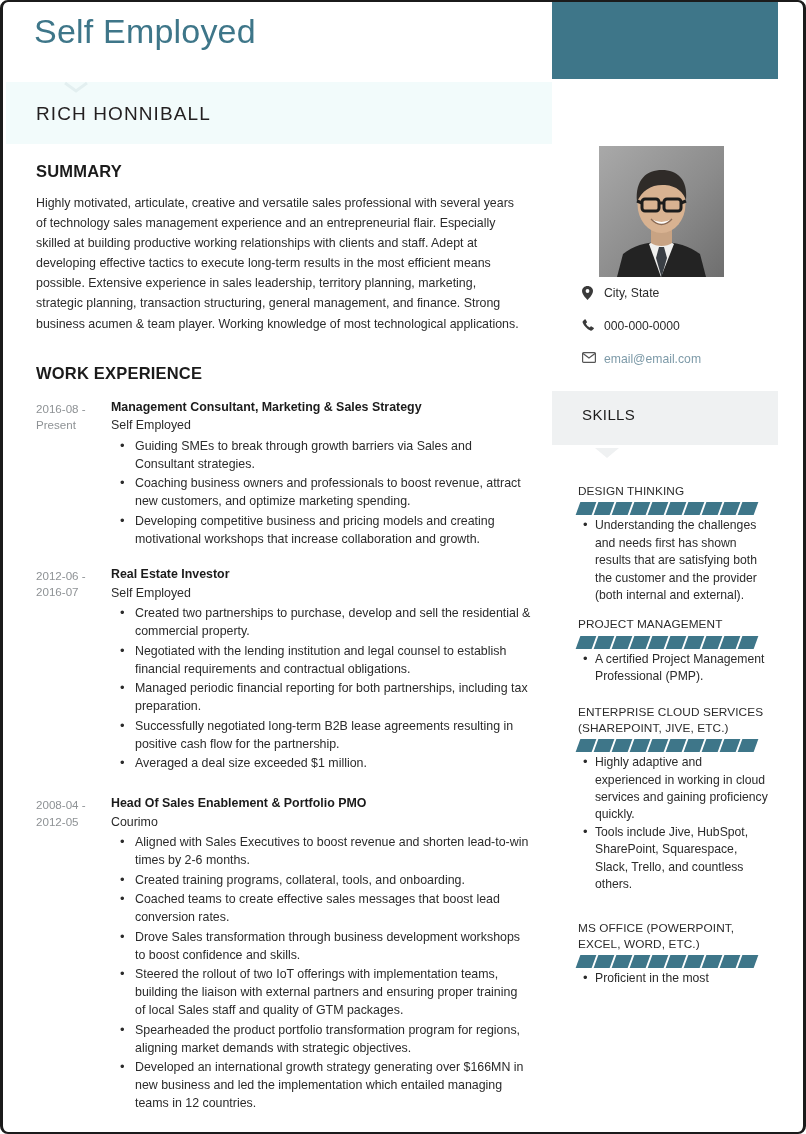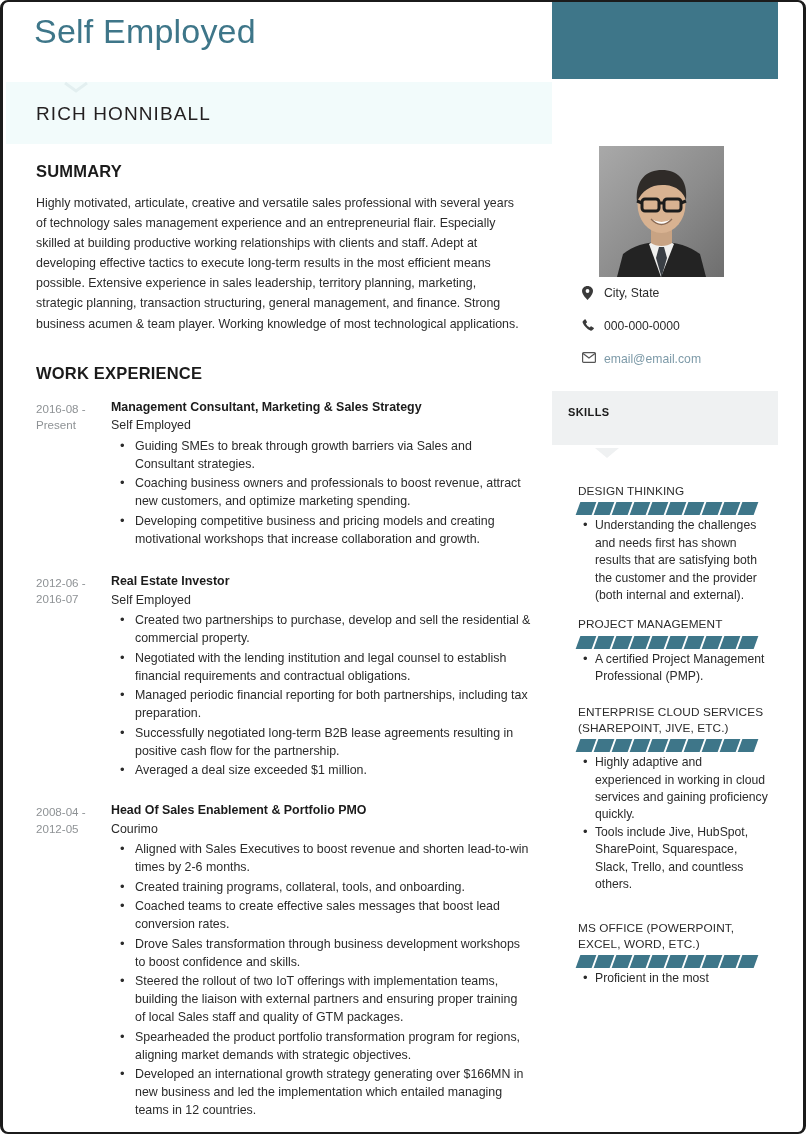--- a/index.html
+++ b/index.html
@@ -182,23 +182,23 @@
   .skills-band {
     position:absolute; left:0px; top:389px;
     width:226px; height:54px;
     background:#eff1f2;
   }
   .skills-chevron {
     position:absolute; left:43px; top:443px;
     width:24px; height:11px;
   }
   .skills-title {
-    position:absolute; left:16px; top:404px;
-    font-size:11px;
-    font-weight:700;
+    position:absolute; left:30px; top:404px;
+    font-size:15px;
+    font-weight:400;
     letter-spacing:.4px;
     color:#1b1b1b;
   }
 
   .skill-list {
     position:absolute; left:26px; top:463px;
     width:192px;
   }
   .skill { margin-bottom:12px; }
   .skill .sname {
@@ -269,21 +269,21 @@
         <div class="role">Management Consultant, Marketing &amp; Sales Strategy</div>
         <div class="employer">Self Employed</div>
         <ul>
           <li>Guiding SMEs to break through growth barriers via Sales and Consultant strategies.</li>
           <li>Coaching business owners and professionals to boost revenue, attract new customers, and optimize marketing spending.</li>
           <li>Developing competitive business and pricing models and creating motivational workshops that increase collaboration and growth.</li>
         </ul>
       </div>
     </div>
 
-    <div class="job" style="margin-top:24px;">
+    <div class="job" style="margin-top:17px;">
       <div class="dates">2012-06 - 2016-07</div>
       <div class="body">
         <div class="role">Real Estate Investor</div>
         <div class="employer">Self Employed</div>
         <ul>
           <li>Created two partnerships to purchase, develop and sell the residential &amp; commercial property.</li>
           <li>Negotiated with the lending institution and legal counsel to establish financial requirements and contractual obligations.</li>
           <li>Managed periodic financial reporting for both partnerships, including tax preparation.</li>
           <li>Successfully negotiated long-term B2B lease agreements resulting in positive cash flow for the partnership.</li>
           <li>Averaged a deal size exceeded $1 million.</li>

